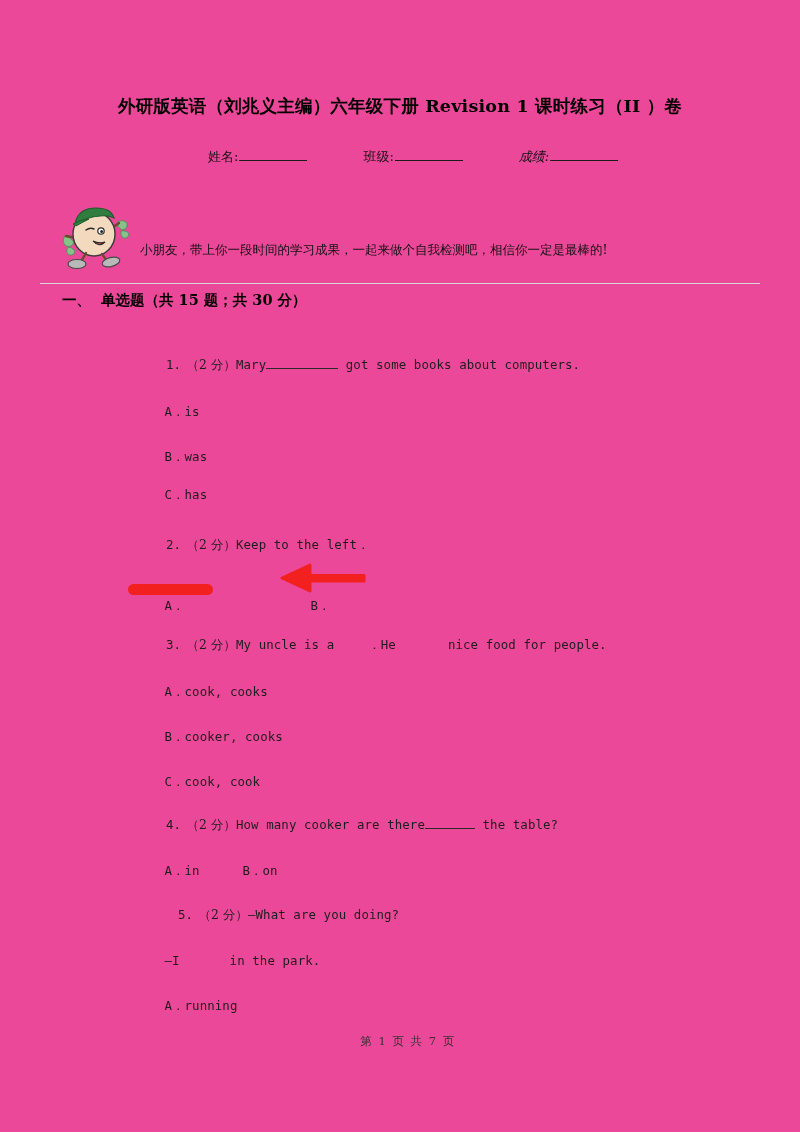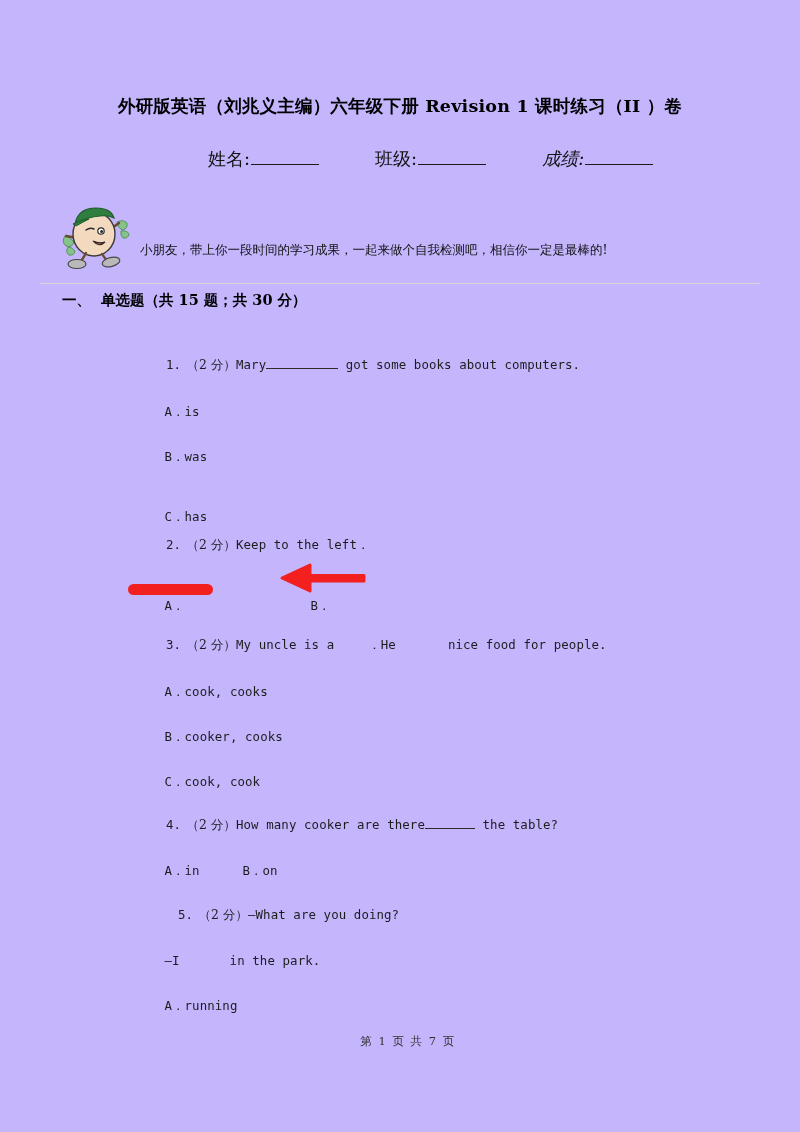--- a/index.html
+++ b/index.html
@@ -12,21 +12,21 @@
     height: 1132px;
     position: relative;
     font-family: "Liberation Serif", "DejaVu Serif", serif;
     color: #1a1a1a;
     overflow: hidden;
   }
 
   .page {
     position: absolute;
     inset: 0;
-    background: #c4b5fd;
+    background: #ec4899;
     padding-left: 36px;
   }
 
   
   .doc-title {
     position: absolute;
     left: 0;
     right: 0;
     top: 94px;
     text-align: center;
@@ -39,21 +39,21 @@
   }
 
   
   .identity-row {
     position: absolute;
     top: 147px;
     left: 208px;
     display: flex;
     align-items: baseline;
     font-family: "DejaVu Serif", "Liberation Serif", serif;
-    font-size: 18px;
+    font-size: 13px;
     color: #111;
   }
   .identity-field {
     display: inline-flex;
     align-items: baseline;
     margin-right: 56px;
   }
   .identity-field:last-child { margin-right: 0; font-style: italic; }
   .identity-blank {
     display: inline-block;
@@ -246,21 +246,21 @@
     <div class="q-block">
       <div class="q-stem" style="left:100px; top:12px;">
         <span class="q-index">1.</span><span class="q-marks">（2 分）</span><span>Mary</span><span class="blank-line" style="width:72px;"></span><span> got some books about computers.</span>
       </div>
       <div class="q-option" style="left:104px; top:59px;">
         <span>A．</span><span>is</span>
       </div>
       <div class="q-option" style="left:104px; top:104px;">
         <span>B．</span><span>was</span>
       </div>
-      <div class="q-option" style="left:104px; top:164px;text-align:right;">
+      <div class="q-option" style="left:104px; top:142px;text-align:right;">
         <span>C．</span><span>has</span>
       </div>
     </div>
 
     <div class="q-block">
       <div class="q-stem" style="left:100px; top:192px;">
         <span class="q-index">2.</span><span class="q-marks">（2 分）</span><span>Keep to the left．</span>
       </div>
 
       <div class="q-option" style="left:104px; top:253px;">

